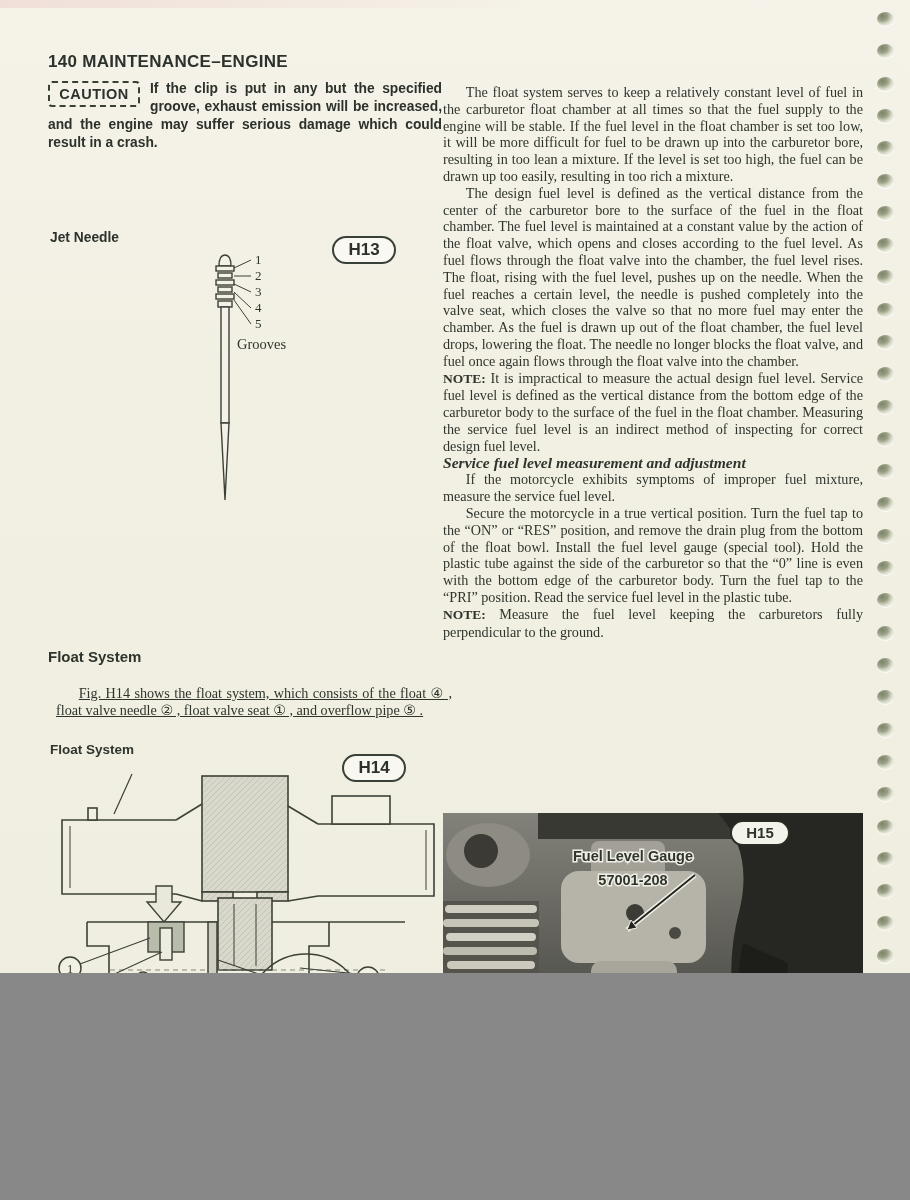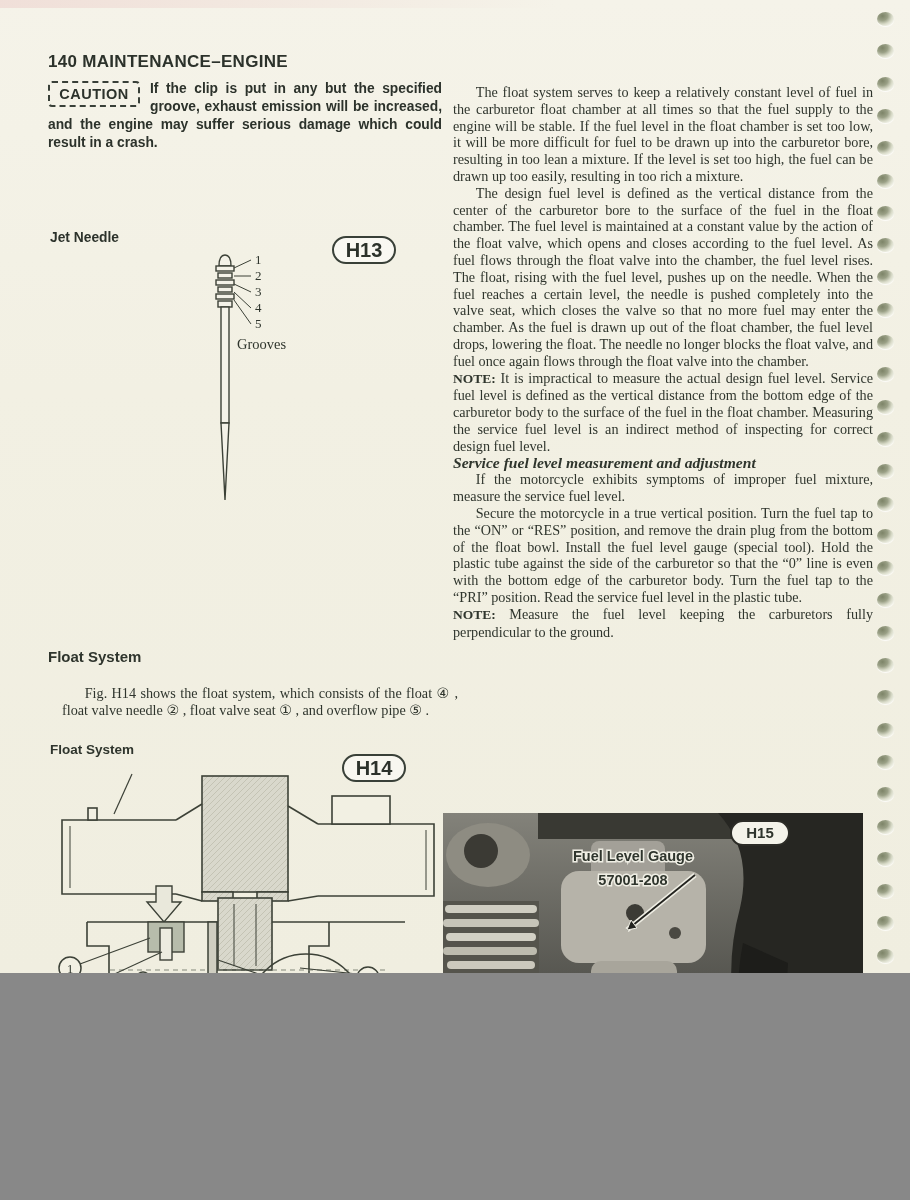--- a/index.html
+++ b/index.html
@@ -25,34 +25,34 @@
   .caution-wrap{left:48px;top:80px;width:394px;font-weight:bold;font-size:13.8px;
     line-height:18px;text-align:justify;color:#2c322b;}
   .caution-box{float:left;width:88px;height:22px;border:2px dashed #394038;border-radius:4px;
     margin:1px 10px 3px 0;display:flex;align-items:center;justify-content:center;
     font-size:14.5px;letter-spacing:.5px;}
 
   .subhead-l{font-weight:bold;font-size:13.8px;color:#2c322b;}
 
   
   .badge{border:2px solid #394038;border-radius:14px;background:rgba(255,255,255,.5);
-    font-weight:bold;font-size:20px;display:flex;align-items:center;justify-content:center;
+    font-weight:bold;font-size:17px;display:flex;align-items:center;justify-content:center;
     width:60px;height:24px;color:#2c322b;}
 
   
-  .rcol{left:453px;top:84px;width:420px;font-size:14.2px;line-height:16.8px;
+  .rcol{left:443px;top:84px;width:420px;font-size:14.2px;line-height:16.8px;
     text-align:justify;height:730px;overflow:hidden;}
   .rcol p{margin:0;}
   .rcol p.ind{text-indent:1.6em;}
   .rcol .note b,.caution-wrap b{font-family:inherit;}
   .ssh{font-style:italic;font-weight:bold;font-size:15.6px;margin:9px 0 3px 0;text-align:left;font-family:Liberation Serif, serif;}
 
   
   .fs-head{left:48px;top:648px;font-weight:bold;font-size:15px;}
-  .fs-para{left:62px;top:668px;width:396px;font-size:14.2px;line-height:17px;text-align:justify;}
+  .fs-para{left:56px;top:668px;width:396px;font-size:14.2px;line-height:17px;text-align:justify;text-decoration:underline;}
   .fs-para .ind{text-indent:1.6em;}
   .fig-label{left:50px;top:742px;font-weight:bold;font-size:13.5px;}
 
   
   .legend{font-size:14px;line-height:16.5px;}
   .legend div{white-space:pre;}
 
   
   .photo{left:443px;top:813px;width:420px;height:233px;background:#4c4b45;overflow:hidden;}
 

